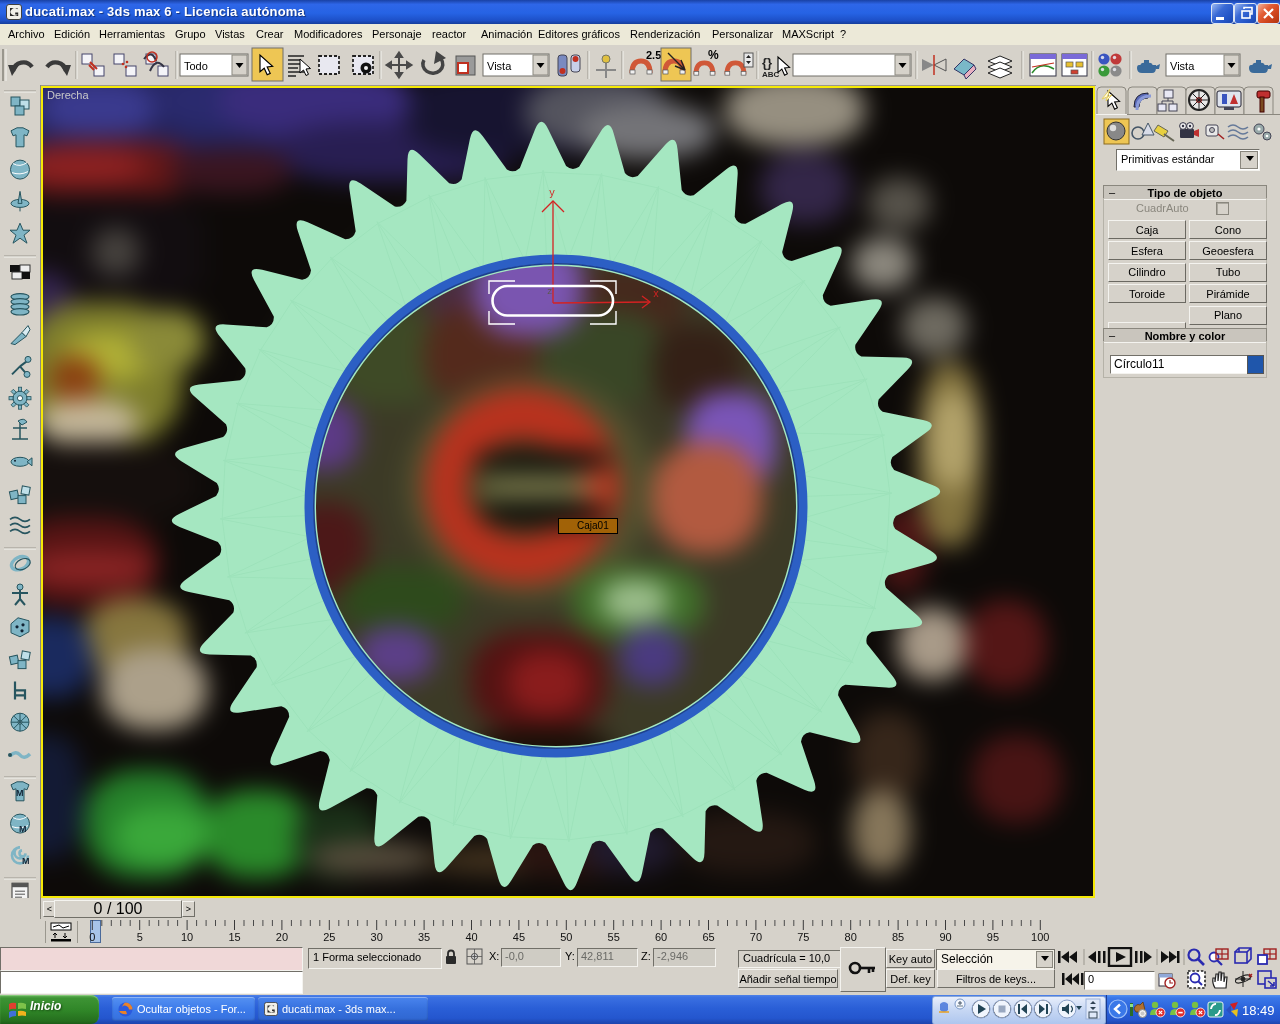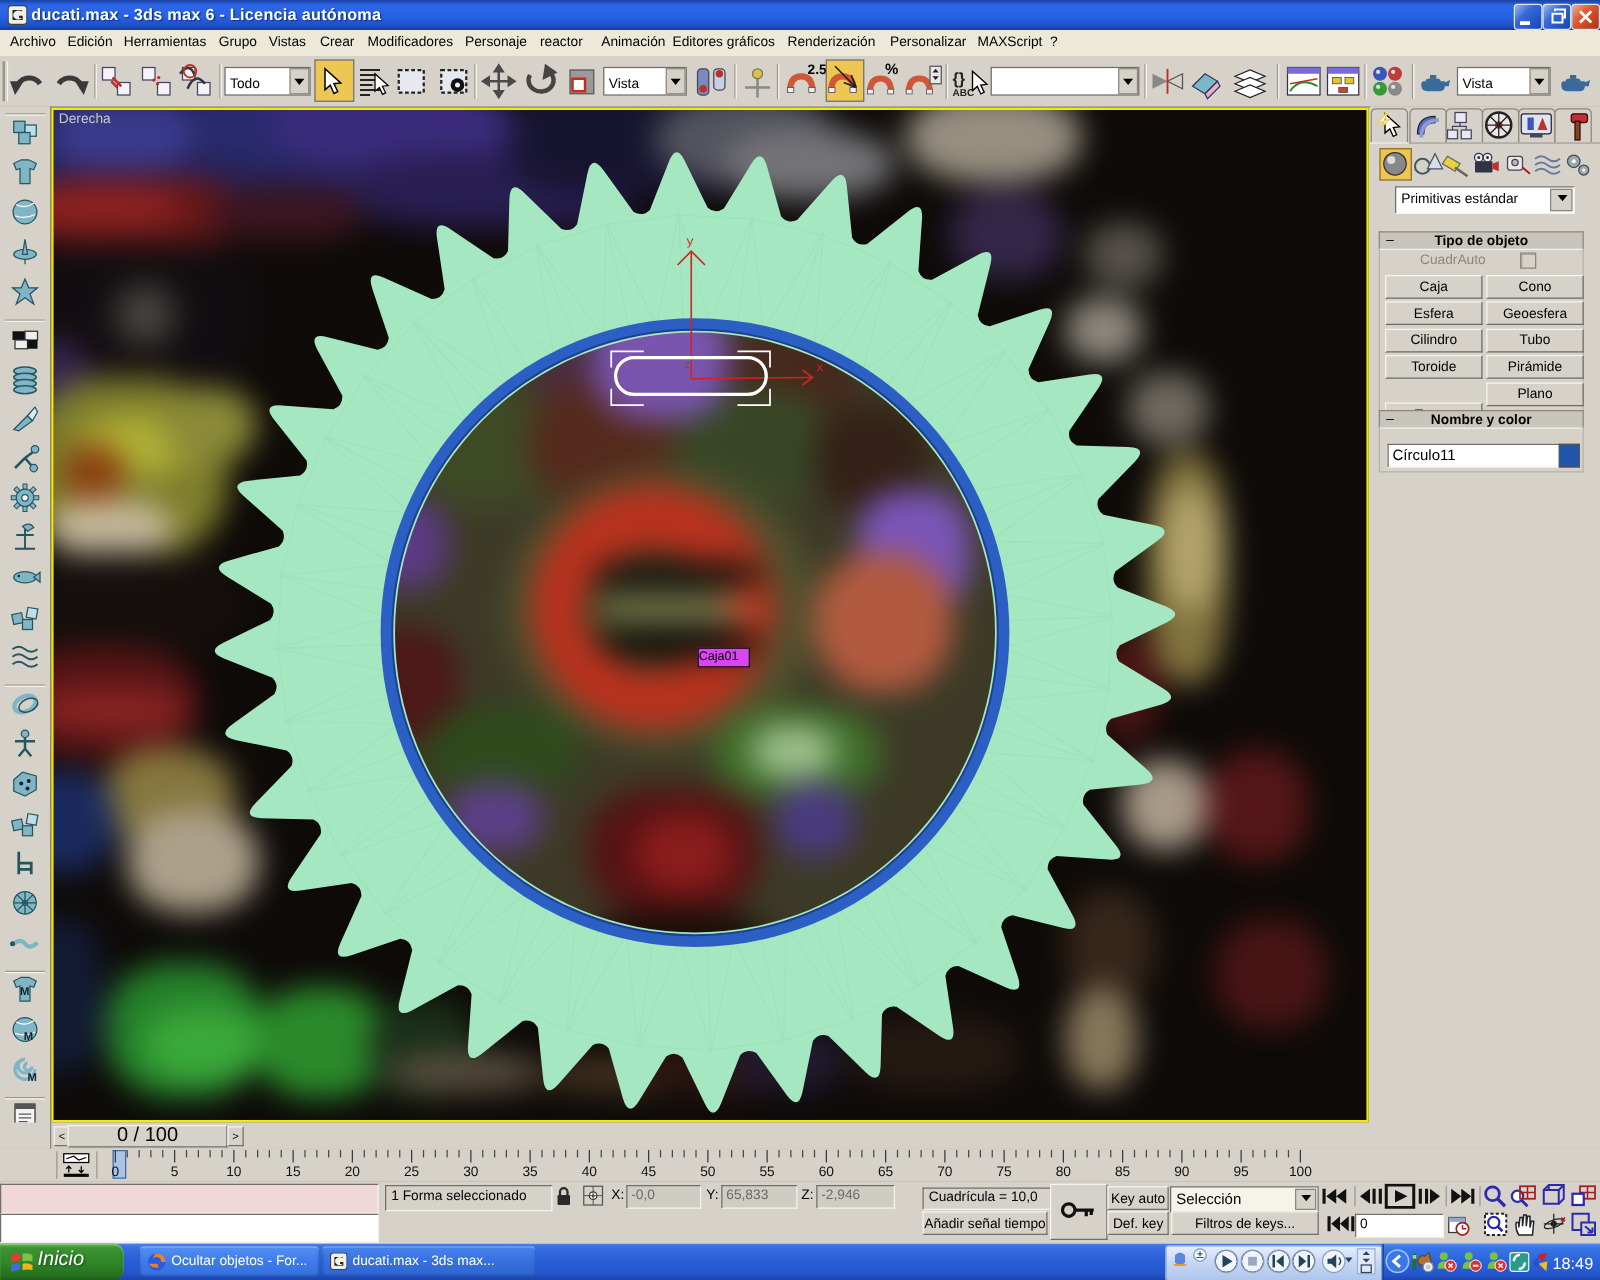--- a/index.html
+++ b/index.html
@@ -16,21 +16,21 @@
 #menu span{position:absolute;top:4px;font-size:11px}
 
 #tbar{left:0;top:45px;width:1280px;height:40px;background:#d6d2ca;border-bottom:1px solid #9a978e}
 
 #ltb{left:0;top:85px;width:40px;height:858px;background:#d6d2ca;border-right:1px solid #8a877e}
 
 #vp{left:41px;top:86px;width:1050px;height:808px;border:2px solid #f5e906;background:#0d0a08;overflow:hidden}
 #vpbg{position:absolute;left:-20px;top:-20px;width:1094px;height:852px;background:#0d0a08;filter:blur(12px)}
 .bl{position:absolute}
 #vplabel{position:absolute;left:4px;top:1px;color:#c8c8c8;font-size:11px}
-#tooltip{position:absolute;left:515px;top:430px;width:40px;height:14px;background:#d946ef;border:1px solid #000;font-size:10px;line-height:14px;padding-left:0;color:#000}
+#tooltip{position:absolute;left:515px;top:430px;width:40px;height:14px;background:#a16207;border:1px solid #000;font-size:10px;line-height:14px;padding-left:18px;color:#000}
 
 #cpanel{left:1096px;top:85px;width:184px;height:858px;background:#d6d2ca}
 .cpbtn{position:absolute;background:#d6d2ca;border-top:1px solid #f4f3ef;border-left:1px solid #f4f3ef;border-right:1px solid #6b6962;border-bottom:1px solid #6b6962;font-size:11px;display:flex;align-items:center;justify-content:center}
 .rollhdr{position:absolute;left:7px;width:162px;height:13px;background:#c9c5bd;border:1px solid #8a877e;border-bottom-color:#f4f3ef;font-size:11px;font-weight:bold;display:flex;align-items:center;justify-content:center}
 
 #tslider{left:0;top:898px;width:1280px;height:21px;background:#d6d2ca;border-bottom:1px solid #b5b2a8}
 #tbarrow{left:0;top:919px;width:1280px;height:26px;background:#d6d2ca;border-bottom:1px solid #8a877e}
 #sbar{left:0;top:945px;width:1280px;height:50px;background:#d6d2ca}
 
 #task{left:0;top:995px;width:1280px;height:29px;background:linear-gradient(180deg,#4f82e8 0%,#3a70e2 8%,#2a5fd7 45%,#2456ce 80%,#1c44ad 100%)}
@@ -842,21 +842,21 @@
     </svg>
     <svg class="abs" style="left:466px;top:3px" width="18" height="18">
       <rect x="1" y="1" width="15" height="15" fill="#d6d2ca" stroke="#555"></rect>
       <circle cx="8.5" cy="8.5" r="3" fill="#fff" stroke="#333"></circle>
       <circle cx="8.5" cy="8.5" r="1.2" fill="#333"></circle>
       <path d="M8.5 1 L8.5 16 M1 8.5 L16 8.5" stroke="#555" stroke-width="0.8"></path>
     </svg>
     <div class="abs glabel" style="left:489px;top:5px">X:</div>
     <div class="abs sunken" style="left:501px;top:3px;width:55px;height:16px;background:#cfccc4;color:#6a6a66;font-size:11px;padding:1px 0 0 3px">-0,0</div>
     <div class="abs glabel" style="left:565px;top:5px">Y:</div>
-    <div class="abs sunken" style="left:577px;top:3px;width:56px;height:16px;background:#cfccc4;color:#6a6a66;font-size:11px;padding:1px 0 0 3px">65,833</div>
+    <div class="abs sunken" style="left:577px;top:3px;width:56px;height:16px;background:#cfccc4;color:#6a6a66;font-size:11px;padding:1px 0 0 3px">42,811</div>
     <div class="abs glabel" style="left:641px;top:5px">Z:</div>
     <div class="abs sunken" style="left:653px;top:3px;width:58px;height:16px;background:#cfccc4;color:#6a6a66;font-size:11px;padding:1px 0 0 3px">-2,946</div>
     <div class="abs sunken" style="left:738px;top:5px;width:97px;height:15px;background:#d6d2ca;font-size:11px;padding:1px 0 0 4px">Cuadrícula = 10,0</div>
     <div class="abs raised btntxt" style="left:738px;top:24px;width:98px;height:17px;font-size:11px">Añadir señal tiempo</div>
     <div class="abs raised" style="left:840px;top:2px;width:44px;height:43px"></div>
     <svg class="abs" style="left:848px;top:14px" width="30" height="18">
       <circle cx="7" cy="9" r="5" fill="none" stroke="#111" stroke-width="2.6"></circle>
       <line x1="12" y1="9" x2="27" y2="9" stroke="#111" stroke-width="2.6"></line>
       <path d="M21 9 L21 14 M25 9 L25 13" stroke="#111" stroke-width="2.6"></path>
     </svg>
@@ -946,21 +946,21 @@
   </div>
 
 <div class="abs" id="task">
     <div class="abs" style="left:0;top:0;width:99px;height:29px;border-radius:0 8px 8px 0;background:linear-gradient(180deg,#5eac54 0%,#3d9334 12%,#2f8527 55%,#256e1e 90%,#1d5c18 100%);box-shadow:inset 0 1px 1px #8ace7e"></div>
     <svg class="abs" style="left:8px;top:5px" width="20" height="19" viewBox="0 0 20 19">
       <path d="M1 4 Q4 2 8 3 L8 9 Q4 8 1 10 Z" fill="#e03f2f"></path>
       <path d="M10 3 Q14 2 18 4 L18 9 Q14 8 10 9 Z" fill="#7ec24a"></path>
       <path d="M1 12 Q4 10 8 11 L8 16 Q4 16 1 18 Z" fill="#3f6fd8"></path>
       <path d="M10 11 Q14 10 18 12 L18 16 Q14 15 10 16 Z" fill="#f2b21d"></path>
     </svg>
-    <div class="abs" style="left:30px;top:4px;color:#fff;font-size:16px;font-weight:normal;font-style:italic;text-shadow:1px 1px 2px #1a4a14">Inicio</div>
+    <div class="abs" style="left:30px;top:4px;color:#fff;font-size:12px;font-weight:bold;font-style:italic;text-shadow:1px 1px 2px #1a4a14">Inicio</div>
     <div class="task-btn" style="left:112px;width:143px;background:linear-gradient(180deg,#5591f2 0%,#3d7bea 50%,#3670dd 100%)">
       <svg style="margin:0 4px 0 6px" width="15" height="15" viewBox="0 0 15 15">
         <circle cx="7.5" cy="7.5" r="7" fill="#2a5adf"></circle>
         <path d="M7.5 0.5 A7 7 0 0 1 14.5 7.5 L11 7.5 A4 4 0 0 0 4 5 Q5.5 1 7.5 0.5 Z" fill="#e8822a"></path>
         <path d="M1 9 Q4 13 9 12 L8 9 Z" fill="#e8822a"></path>
       </svg>
       <span>Ocultar objetos - For...</span>
     </div>
     <div class="task-btn" style="left:258px;width:170px;background:linear-gradient(180deg,#4a85ee 0%,#3670dd 50%,#2f66d0 100%)">
       <svg style="margin:0 4px 0 6px" width="14" height="14" viewBox="0 0 16 16">

